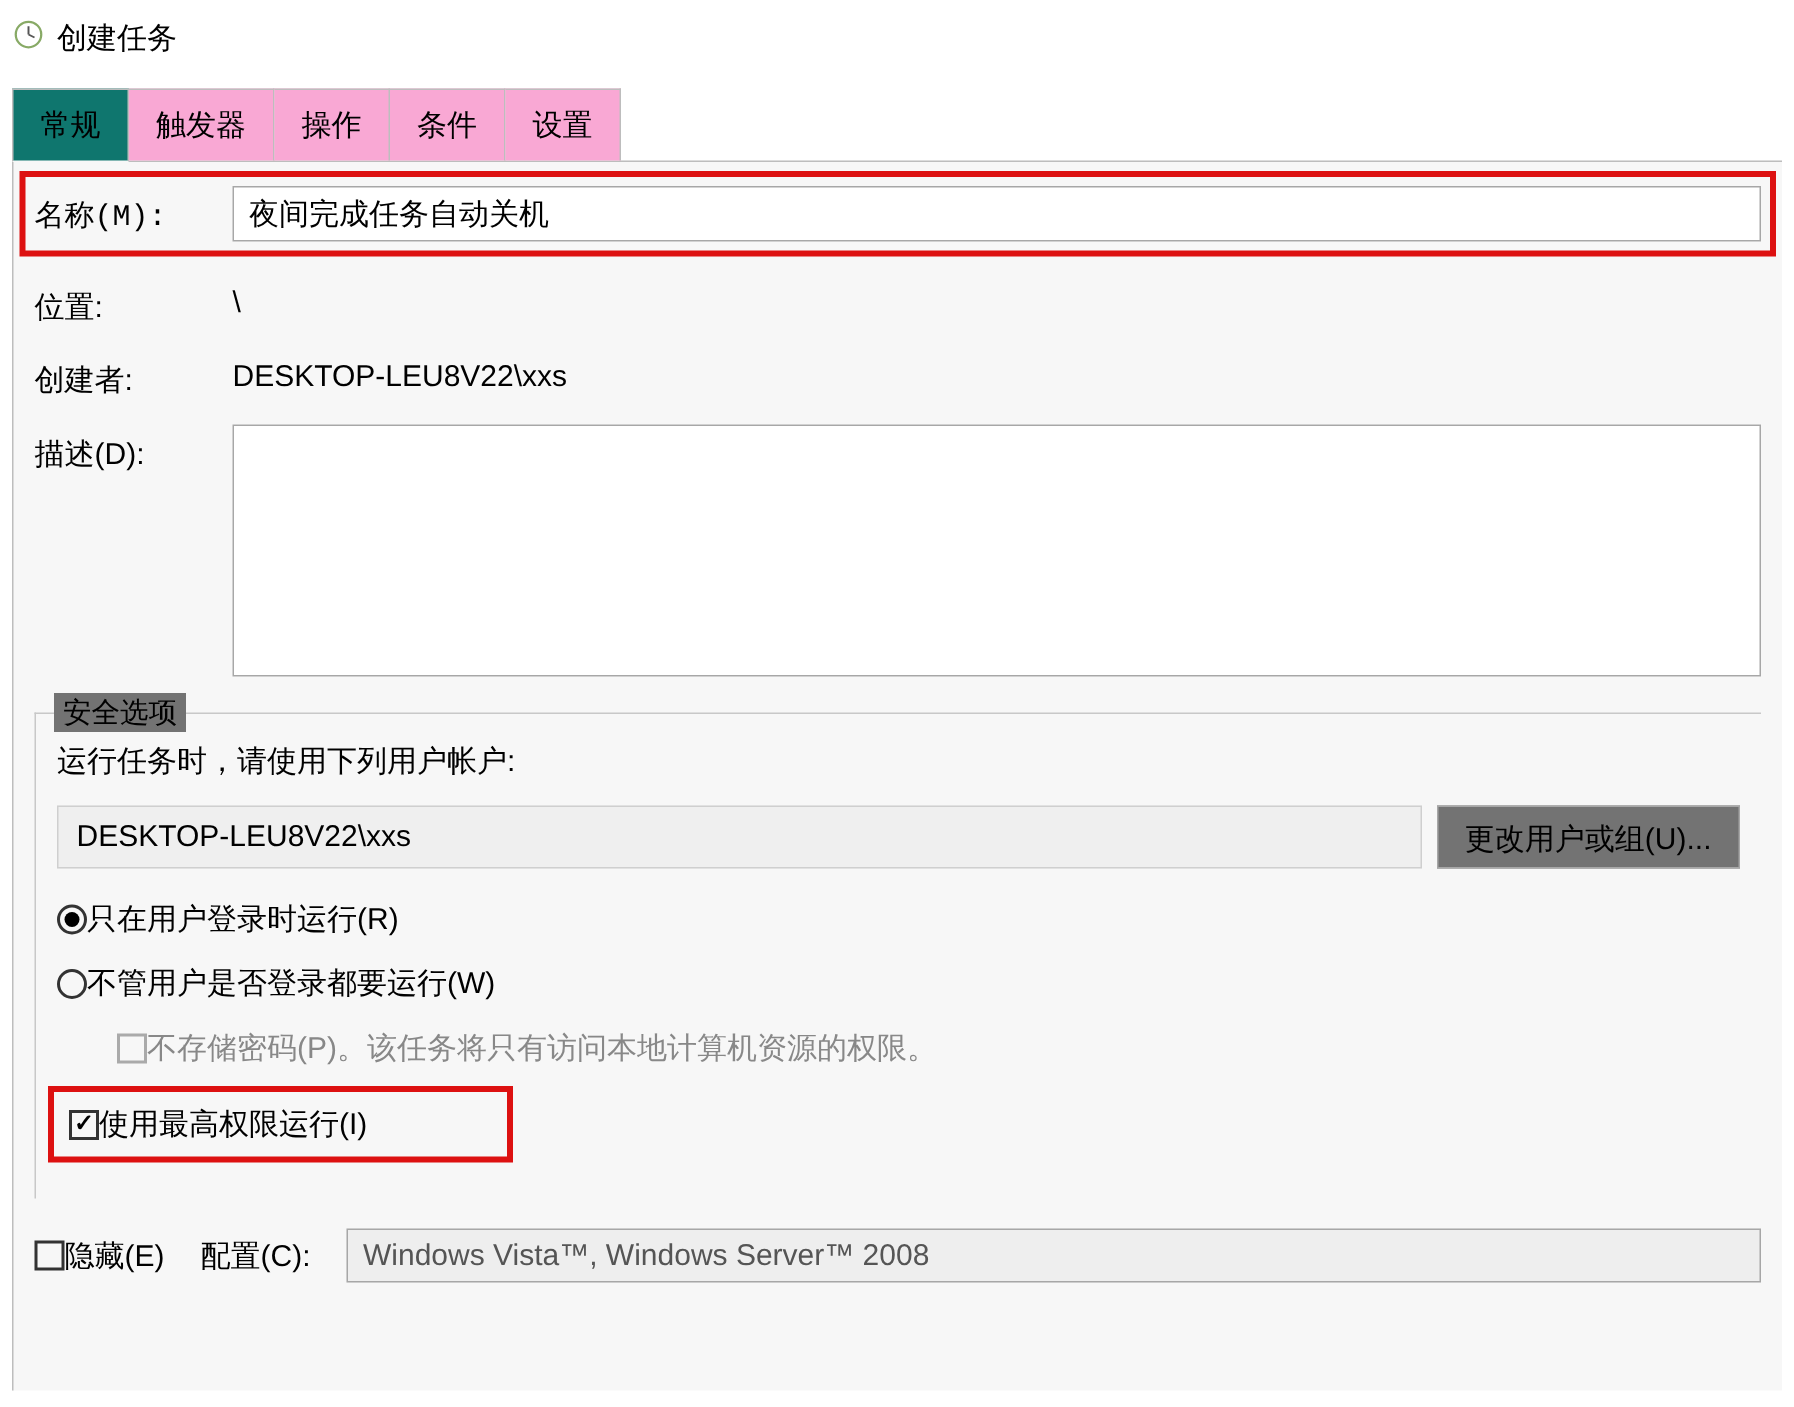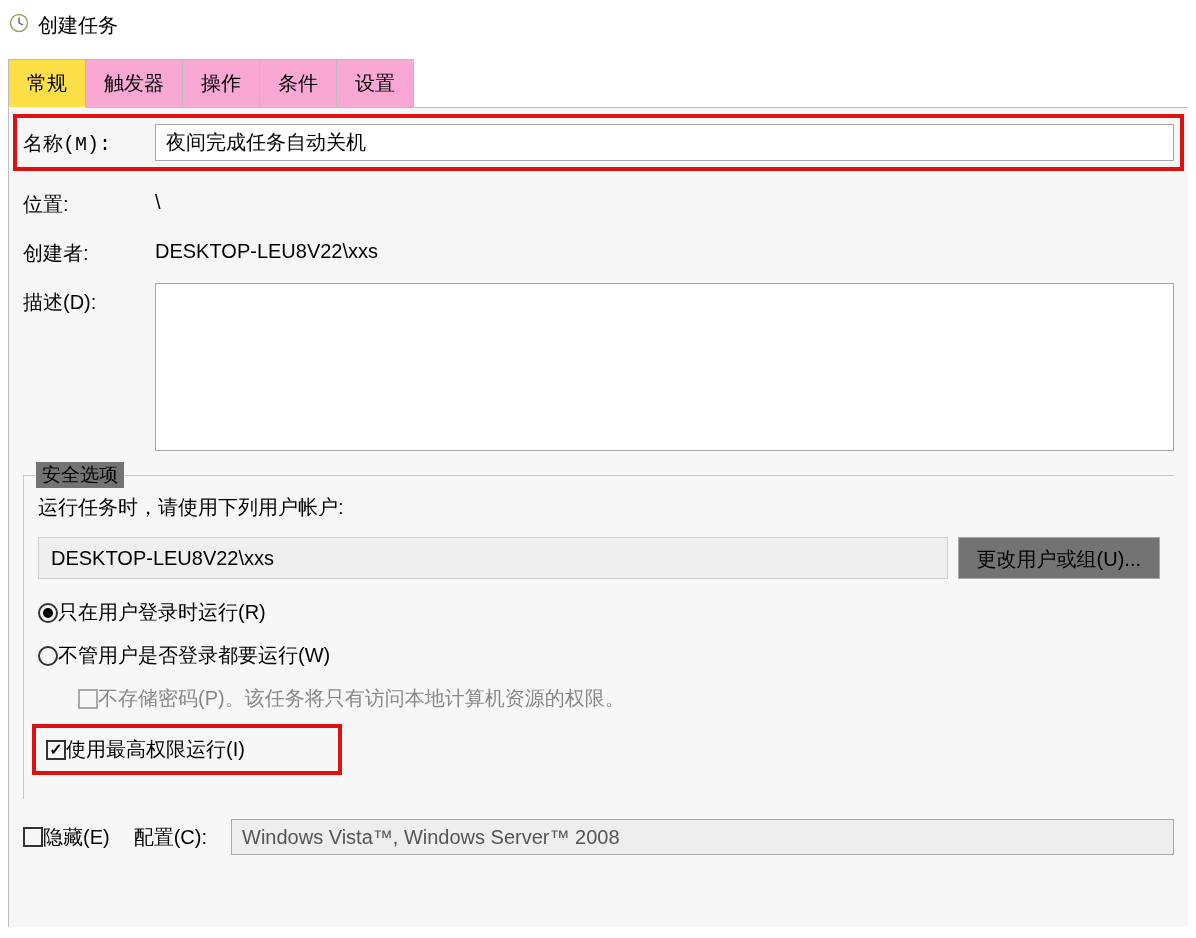--- a/index.html
+++ b/index.html
@@ -35,21 +35,21 @@
   .tab {
     padding: 10px 18px;
     border: 1px solid #bdbdbd;
     border-bottom: none;
     background: #ffffff;
     font-size: 20px;
     cursor: pointer;
     position: relative;
   }
   .tab.active {
-    background: #fde047;
+    background: #0f766e;
     border-bottom: 1px solid #f7f7f7;
     margin-bottom: -1px;
     z-index: 2;
   }
   .tab:not(.active) {
     border-left: none;
     background: #f9a8d4;
   }
   .tab:first-child { border-left: 1px solid #bdbdbd; }
   .tab-panel {

